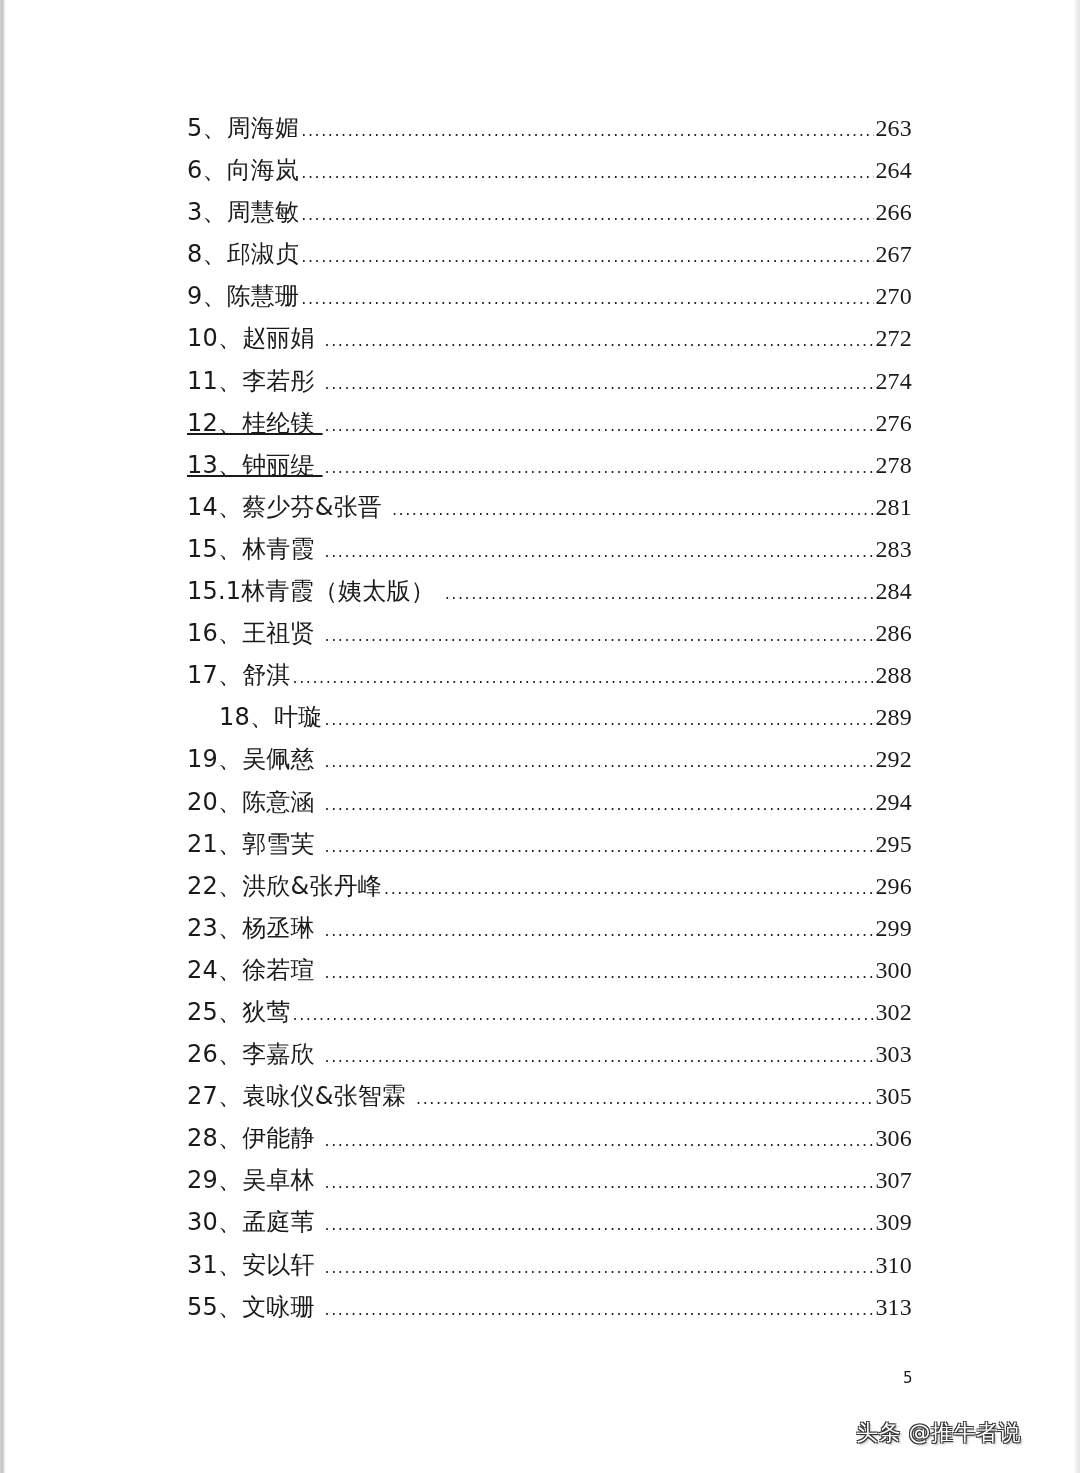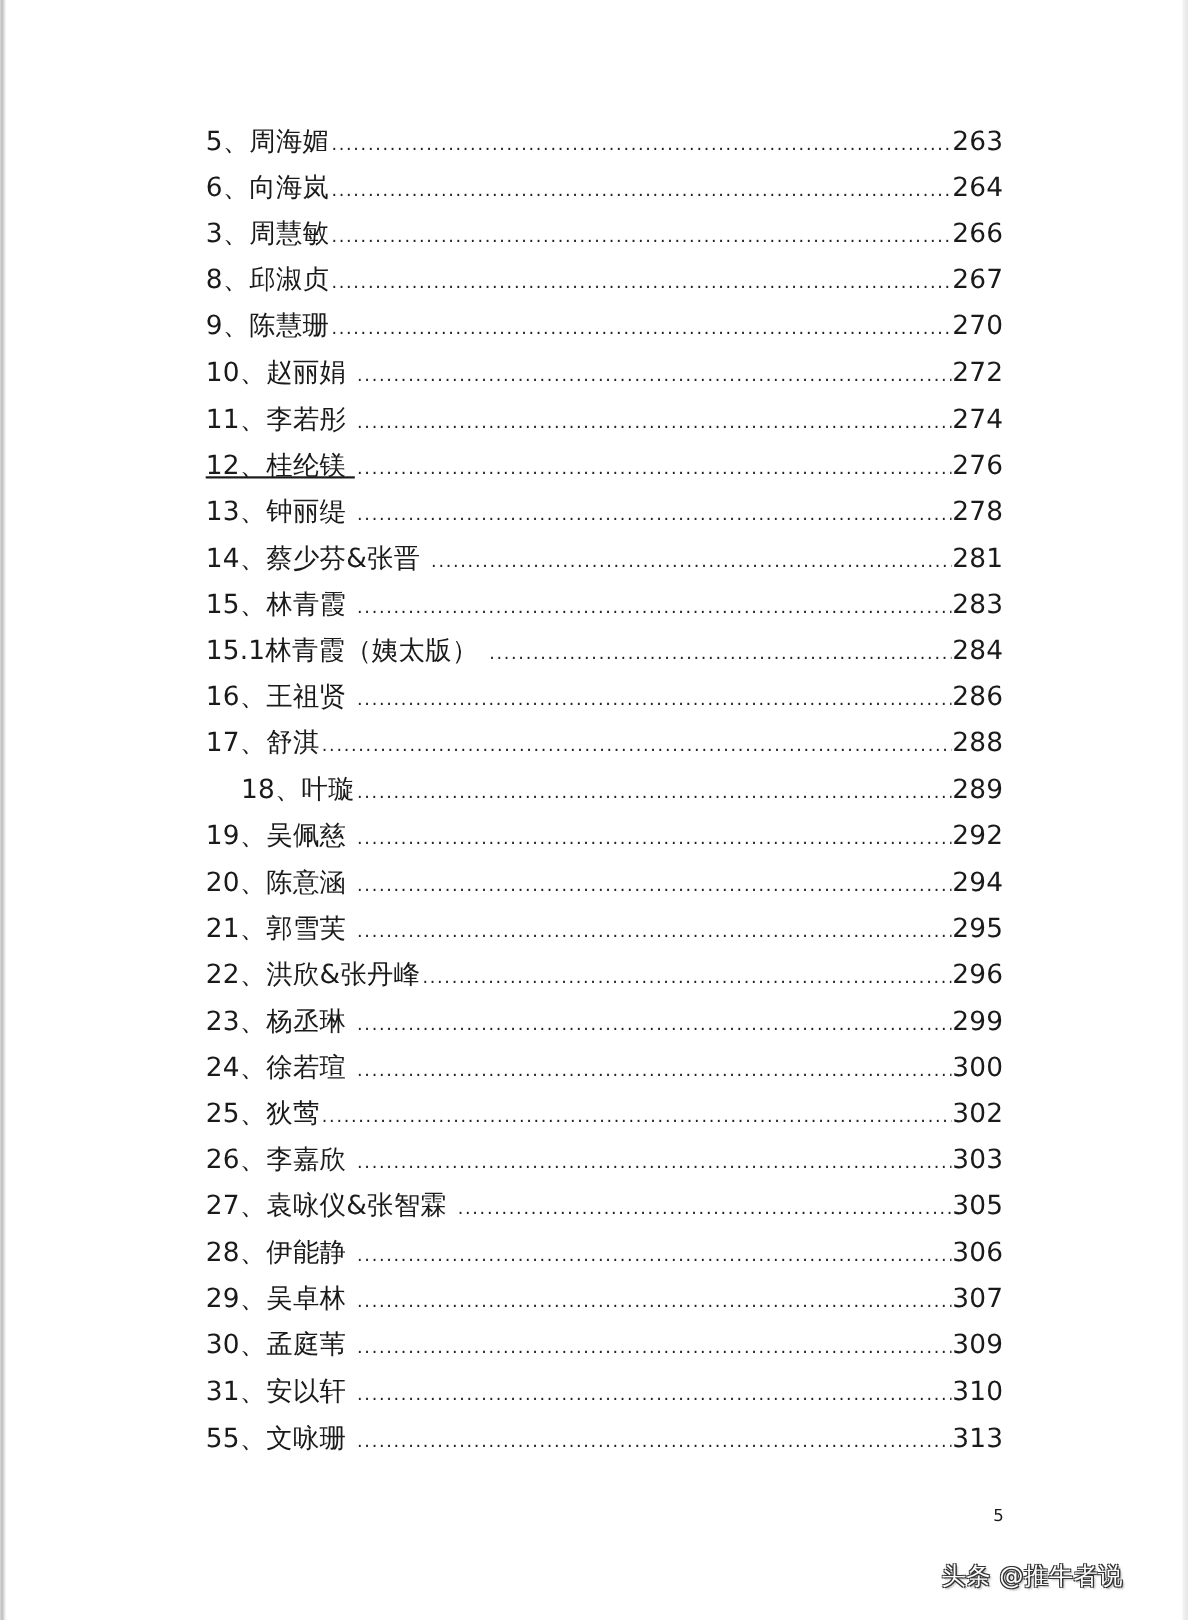--- a/index.html
+++ b/index.html
@@ -56,20 +56,21 @@
       letter-spacing: 1.55px;
       font-size: 16px;
     }
     .toc-leader::before {
       content: "......................................................................................................................................................................................................................";
     }
     .toc-page {
       flex: 0 0 auto;
       text-align: right;
       letter-spacing: 0.2px;
+      font-family: Liberation Serif, serif;
     }
     .page-number {
       position: absolute;
       left: 903px;
       top: 1369px;
       font-size: 15px;
       color: #1a1a1a;
     }
     .watermark {
       position: absolute;
@@ -125,21 +126,21 @@
       <span class="toc-title" style="white-space: pre;">11、李若彤 </span>
       <span class="toc-leader"></span>
       <span class="toc-page">274</span>
     </li>
     <li class="toc-row">
       <span class="toc-title" style="white-space: pre; text-decoration: underline;">12、桂纶镁 </span>
       <span class="toc-leader"></span>
       <span class="toc-page">276</span>
     </li>
     <li class="toc-row">
-      <span class="toc-title" style="white-space: pre;">13、钟丽缇 </span>
+      <span class="toc-title" style="white-space: pre; text-decoration: underline;">13、钟丽缇 </span>
       <span class="toc-leader"></span>
       <span class="toc-page">278</span>
     </li>
     <li class="toc-row">
       <span class="toc-title" style="white-space: pre;">14、蔡少芬&amp;张晋 </span>
       <span class="toc-leader"></span>
       <span class="toc-page">281</span>
     </li>
     <li class="toc-row">
       <span class="toc-title" style="white-space: pre;">15、林青霞 </span>

